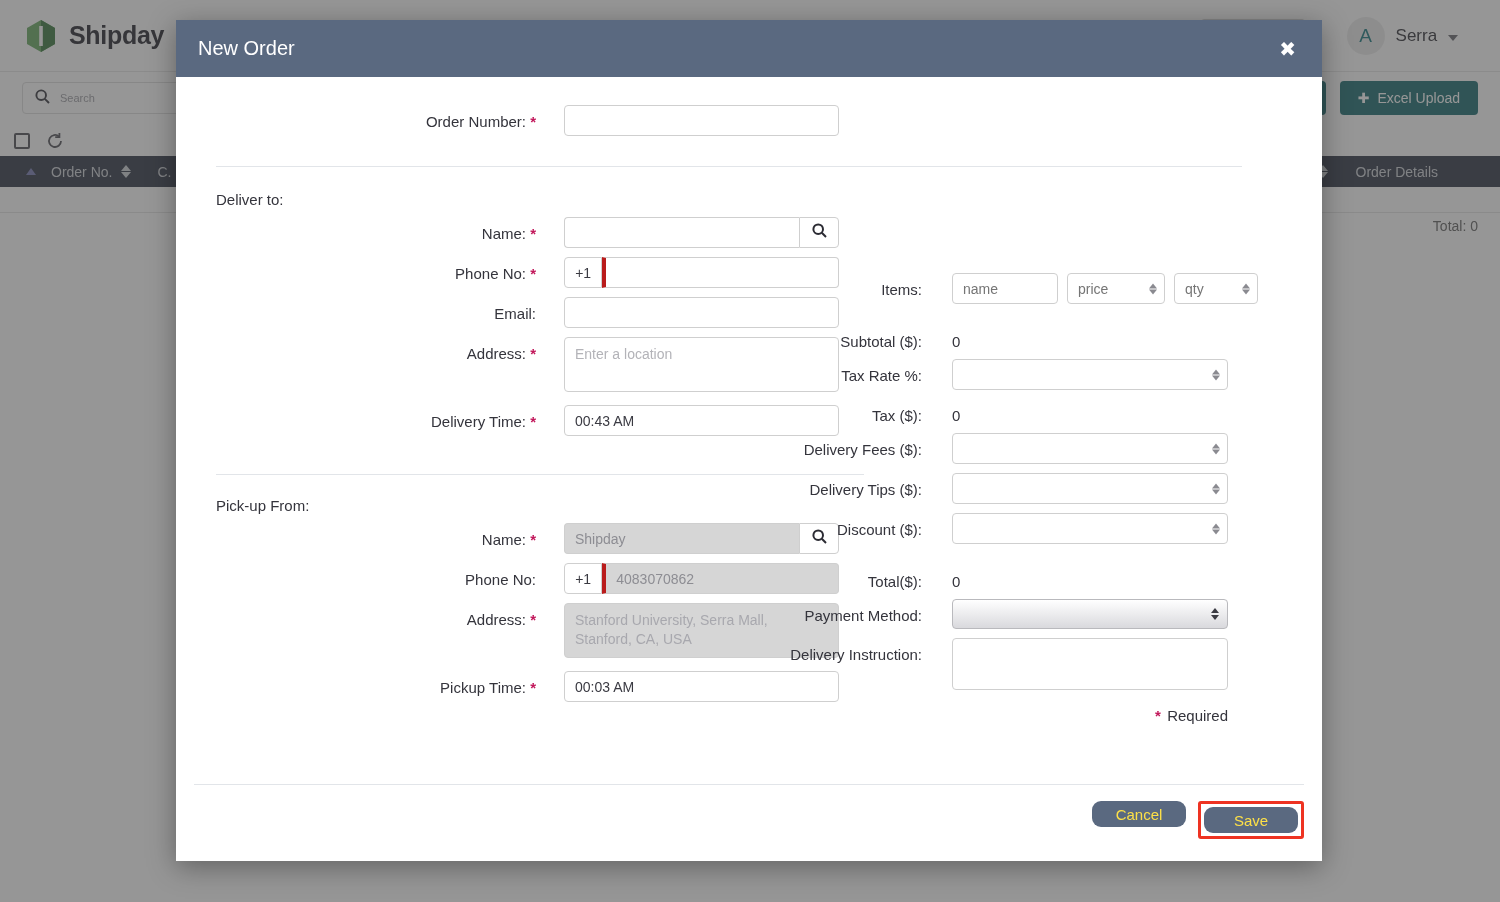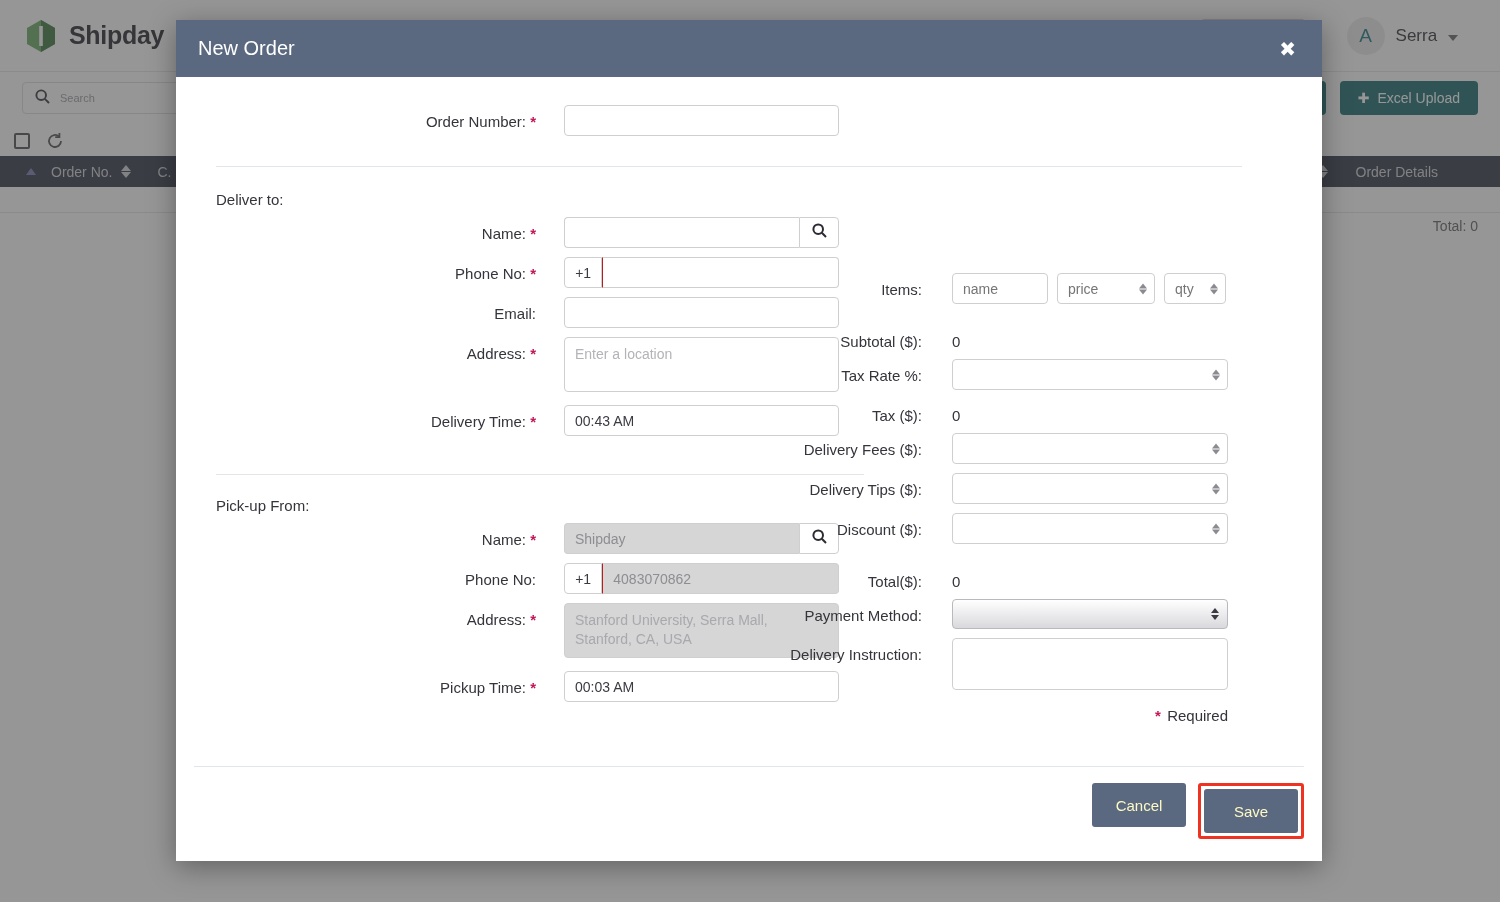--- a/index.html
+++ b/index.html
@@ -142,21 +142,21 @@
     cursor: pointer;
   }
   .inp-search-wrap.dis .inp { background: #d6d6d6; }
 
   .phone-wrap { display: flex; width: 275px; }
   .phone-cc {
     width: 39px; height: 31px; border: 1px solid #cfcfcf; border-radius: 4px 0 0 4px;
     background: #fff; display: flex; align-items: center; justify-content: center;
     font-size: 14px; color: #3a3a42;
   }
-  .phone-wrap .inp { width: 241px; border-radius: 0 4px 4px 0; border-left: 1px solid #b91c1c; }
+  .phone-wrap .inp { width: 241px; border-radius: 0 4px 4px 0; border-left: 4px solid #b91c1c; }
 
   .ta {
     width: 275px; height: 55px; resize: none;
     border: 1px solid #cfcfcf; border-radius: 4px;
     font-size: 14px; color: #3a3a42; padding: 7px 10px; line-height: 1.35;
     font-family: "Liberation Sans", sans-serif; outline: none;
   }
   .ta::placeholder { color: #b3b3b8; }
   .ta[disabled] { background: #d6d6d6; color: #8d8d93; }
   .ta[disabled]::placeholder { color: #a8a8ae; }
@@ -171,23 +171,23 @@
     width: 180px; text-align: right; padding-right: 30px;
     font-size: 15px; color: #34343c; padding-top: 8px; white-space: nowrap;
   }
   .staticval { font-size: 15px; color: #34343c; padding-top: 8px; }
   .num-inp {
     width: 276px; height: 31px; border: 1px solid #cfcfcf; border-radius: 4px;
     font-size: 14px; padding: 0 10px; outline: none; background: #fff;
     font-family: "Liberation Sans", sans-serif;
   }
   .items-row { display: flex; gap: 9px; }
-  .itm-name { width: 96px; }
+  .itm-name { width: 106px; }
   .itm-price { width: 98px; }
-  .itm-qty { width: 62px; }
+  .itm-qty { width: 84px; }
   .spin {
     position: absolute; right: 8px; top: 50%; transform: translateY(-50%);
     display: flex; flex-direction: column; gap: 1px; pointer-events: none;
   }
   .spin .u { width: 0;height:0;border-left:4px solid transparent;border-right:4px solid transparent;border-bottom:5px solid #8a8a90; }
   .spin .d { width: 0;height:0;border-left:4px solid transparent;border-right:4px solid transparent;border-top:5px solid #8a8a90; }
   .wrap-rel { position: relative; display: inline-block; }
 
   .sel {
     width: 276px; height: 30px;
@@ -204,22 +204,22 @@
   .sel-arrows .d { width:0;height:0;border-left:4px solid transparent;border-right:4px solid transparent;border-top:5px solid #3a3a42; }
 
   .required-note { text-align: right; width: 456px; font-size: 15px; color: #34343c; margin-top: 13px; }
   .required-note .req { margin-right: 2px; }
 
   
   .modal-foot { flex: 0 0 auto; padding: 0 18px; }
   .foot-div { height: 1px; background: #e2e5e9; }
   .foot-btns { display: flex; justify-content: flex-end; gap: 12px; padding: 16px 0 22px 0; }
   .btn-slate {
-    background: #5a6980; color: #fef9c3; border: none; border-radius: 3px;
-    width: 94px; height: 44px; font-size: 15px; cursor: pointer;
+    background: #5a6980; color: #fde047; border: none; border-radius: 9px;
+    width: 94px; height: 26px; font-size: 15px; cursor: pointer;
     font-family: "Liberation Sans", sans-serif;
   }
   .save-highlight {
     border: 3px solid #ee3322; border-radius: 3px; padding: 3px;
     display: inline-block; background: #fff;
   }
 </style>
 </head>
 <body>
 

